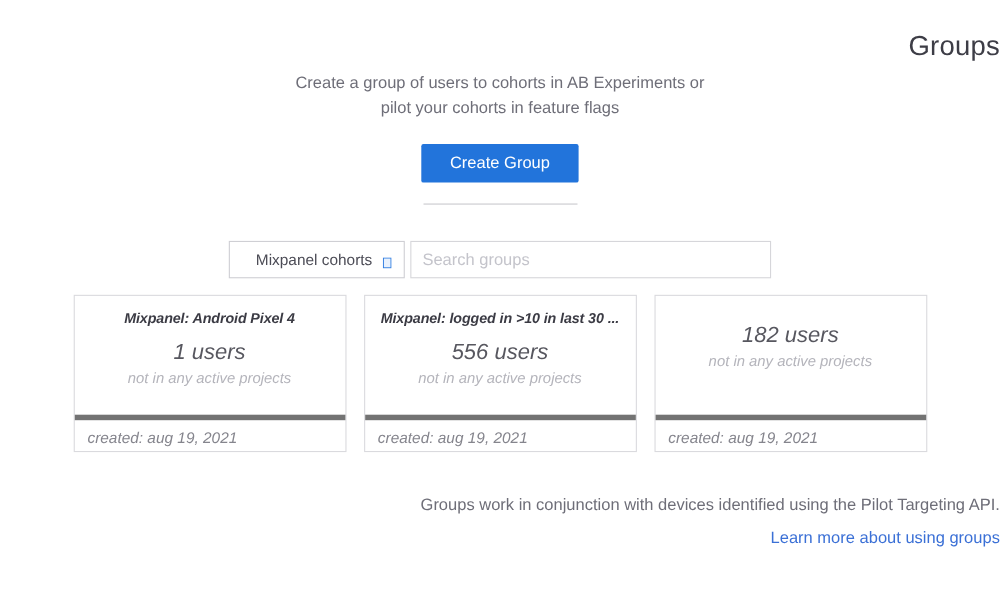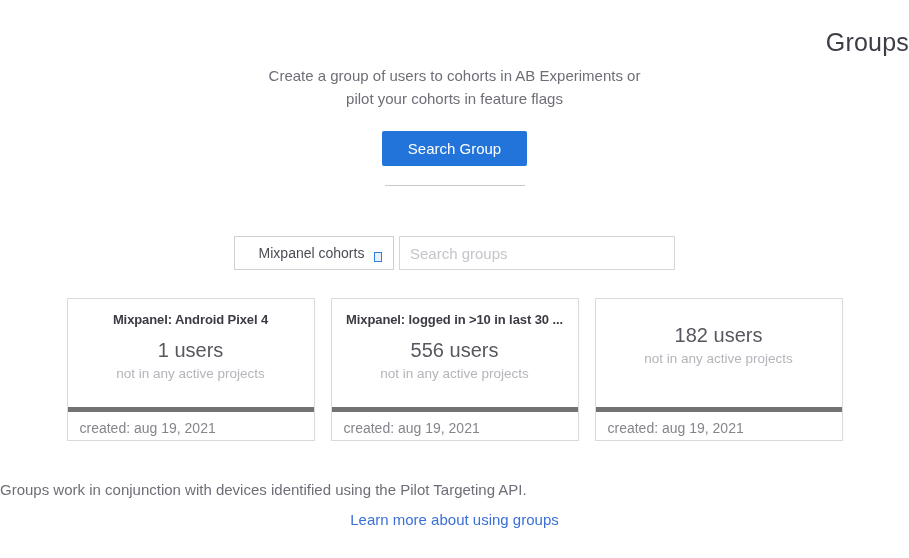--- a/index.html
+++ b/index.html
@@ -43,21 +43,21 @@
     margin: 19px auto 0 auto;
     border: none;
     border-top: 1px solid #c9c9cd;
   }
 
   .controls-row {
     display: flex;
     justify-content: center;
     align-items: center;
     gap: 5px;
-    margin-top: 50px;
+    margin-top: 33px;
   }
   .cohort-dropdown {
     width: 160px;
     height: 34px;
     border: 1px solid #cfcfd4;
     display: flex;
     align-items: center;
     cursor: pointer;
     background: #ffffff;
   }
@@ -68,36 +68,37 @@
     color: #4c4c56;
     padding-left: 14px;
   }
   .cohort-dropdown .dd-icon {
     width: 8px; height: 10px;
     margin-right: 11px;
     flex: 0 0 auto;
     display: inline-block;
   }
   .search-input {
-    width: 276px;
+    width: 328px;
     height: 34px;
     border: 1px solid #d6d6da;
     padding: 0 10px;
     font-size: 15px;
     font-family: inherit;
     color: #4c4c56;
     outline: none;
   }
   .search-input::placeholder { color: #c4c4cb; opacity: 1; }
 
   .cards-row {
     display: flex;
     justify-content: center;
     gap: 16px;
-    margin-top: 28px;
+    margin-top: 15px;
+    font-style: italic;
   }
   .group-card {
     width: 248px;
     border: 1px solid #dadade;
     background: #ffffff;
     cursor: pointer;
   }
   .card-body {
     height: 108px;
     padding: 13px 9px 0 9px;
@@ -125,46 +126,46 @@
     border-top: 5px solid #737373;
     height: 33px;
     padding: 8px 12px;
     text-align: left;
     font-size: 14px;
     color: #85858d;
   }
 
   .footer-info {
     margin-top: 40px;
-    text-align: left;
+    text-align: right;
     font-size: 15px;
     color: #6e6e78;
   }
-  .footer-link-row { text-align: center; margin-top: 13px; }
+  .footer-link-row { text-align: right; margin-top: 13px; }
   .footer-link {
     font-size: 15px;
     color: #3b70d6;
     text-decoration: none;
     cursor: pointer;
   }
 </style>
 </head>
 <body>
 
 <div class="page">
 
   <h1 class="page-title">Groups</h1>
 
   <div class="page-subtitle">
     <div>Create a group of users to cohorts in AB Experiments or</div>
     <div>pilot your cohorts in feature flags</div>
   </div>
 
   <div class="button-row">
-    <button class="create-group-btn">Search Group</button>
+    <button class="create-group-btn">Create Group</button>
   </div>
 
   <hr class="center-divider">
 
   <div class="controls-row">
     <div class="cohort-dropdown">
       <span class="dd-label">Mixpanel cohorts</span>
       <span class="dd-icon">
         <svg width="8" height="10" viewBox="0 0 8 10">
           <rect x="0.5" y="0.5" width="7" height="9" fill="#e8f1fd" stroke="#2e7ce0" stroke-width="1"></rect>

